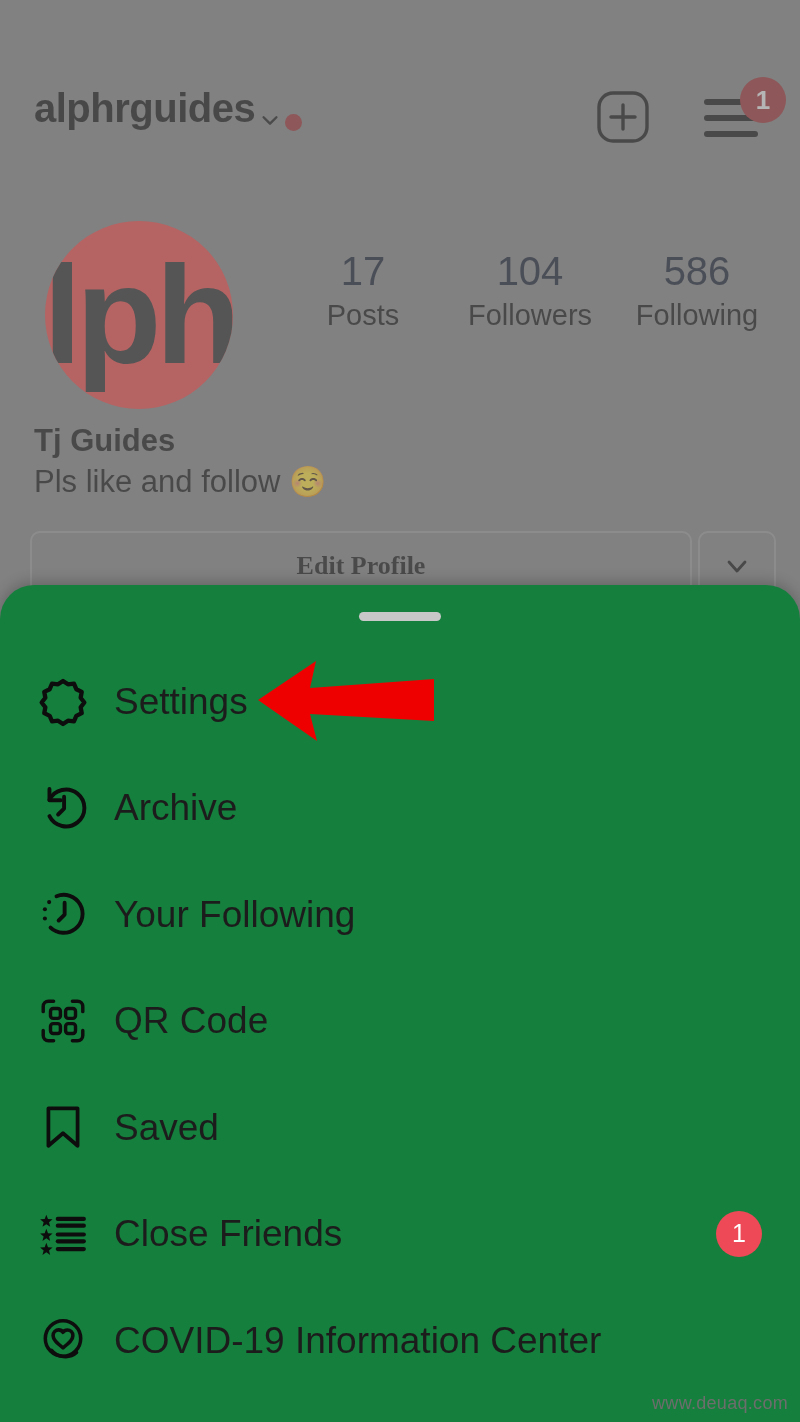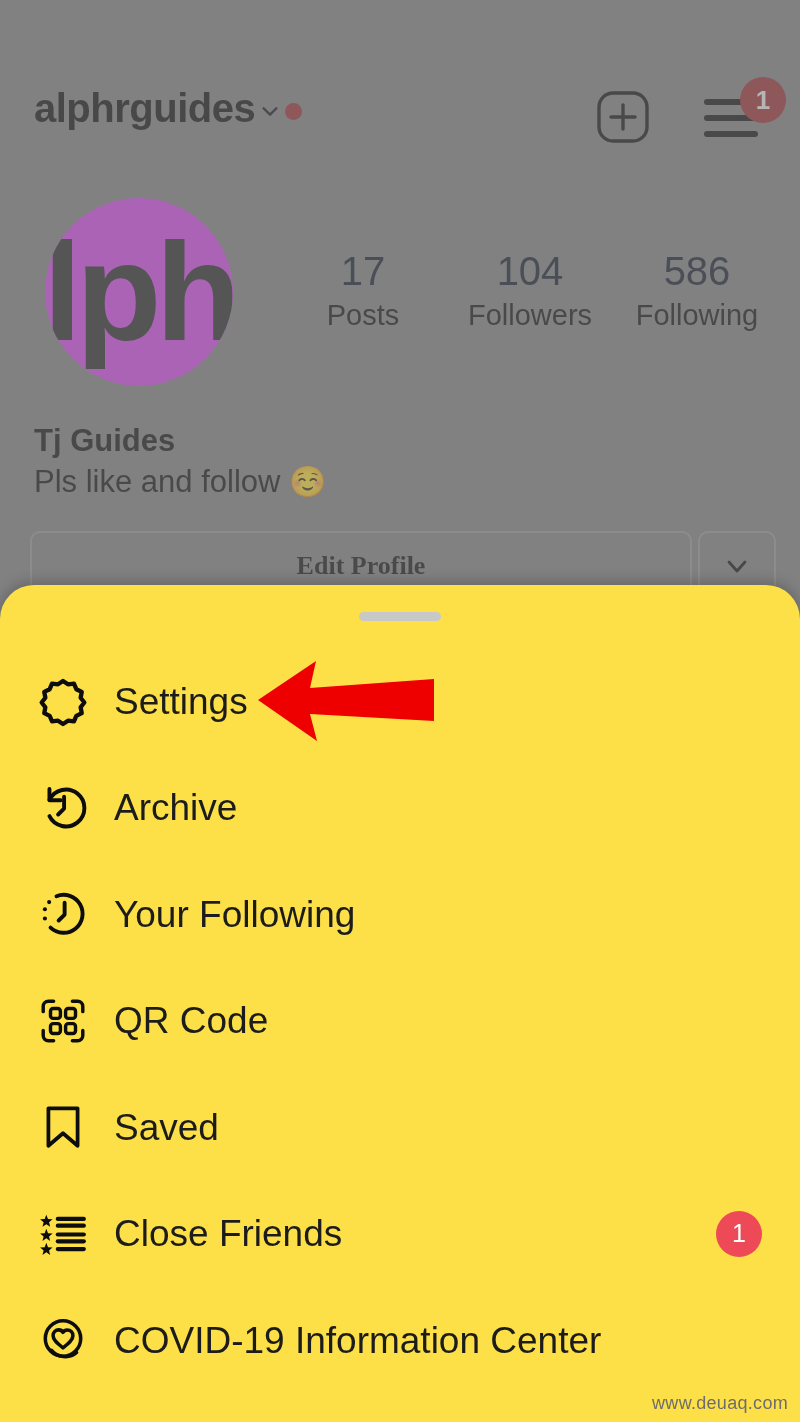--- a/index.html
+++ b/index.html
@@ -22,21 +22,21 @@
     position:absolute;left:0;top:0;width:800px;height:1422px;
     background:#828282;
   }
   .dim-veil{
     position:absolute;left:0;top:0;width:800px;height:1422px;
     background:rgba(128,128,128,0.52);
     pointer-events:none;
   }
   .username-wrap{
     position:absolute;left:34px;top:88px;
-    display:flex;align-items:center;gap:4px;
+    display:flex;align-items:flex-end;gap:4px;
   }
   .username{
     font-size:40px;font-weight:bold;color:#0b0b0b;letter-spacing:-0.5px;
     line-height:1;
   }
   .chev-small{
     width:22px;height:22px;position:relative;top:3px;
   }
   .red-dot{
     width:17px;height:17px;border-radius:50%;background:#9e2a2e;
@@ -58,22 +58,22 @@
   .ham-badge{
     position:absolute;left:40px;top:-18px;
     width:46px;height:46px;border-radius:50%;
     background:#9e2a2e;color:#f0eeee;
     display:flex;align-items:center;justify-content:center;
     font-size:26px;font-weight:bold;
   }
 
   
   .avatar{
-    position:absolute;left:45px;top:198px;width:188px;height:188px;
-    border-radius:50%;background:#d946ef;overflow:hidden;
+    position:absolute;left:45px;top:221px;width:188px;height:188px;
+    border-radius:50%;background:#ef4444;overflow:hidden;
   }
   .avatar-mark{
     position:absolute;left:50%;top:50%;transform:translate(-50%,-50%);
     font-size:140px;font-weight:bold;color:#262626;
     letter-spacing:-6px;line-height:1;font-family:"Liberation Sans",sans-serif;
   }
   .stats{
     position:absolute;left:280px;top:250px;width:500px;
     display:flex;justify-content:space-between;
   }
@@ -99,21 +99,21 @@
   .edit-btn span{font-size:26px;font-weight:bold;color:#101010;font-family:Liberation Serif, serif;}
   .chev-btn{
     position:absolute;left:698px;top:531px;width:74px;height:66px;
     border:2px solid #9a9a9a;border-radius:10px;
     display:flex;align-items:center;justify-content:center;
   }
 
   
   .sheet{
     position:absolute;left:0;top:585px;width:800px;height:837px;
-    background:#fde047;
+    background:#15803d;
     border-top-left-radius:34px;border-top-right-radius:34px;
     box-shadow:0 -3px 14px rgba(0,0,0,0.22);
     overflow:hidden;
   }
   .drag-handle{
     position:absolute;left:50%;transform:translateX(-50%);
     top:27px;width:82px;height:9px;border-radius:5px;background:#c8c8c8;
   }
 
   .menu{

